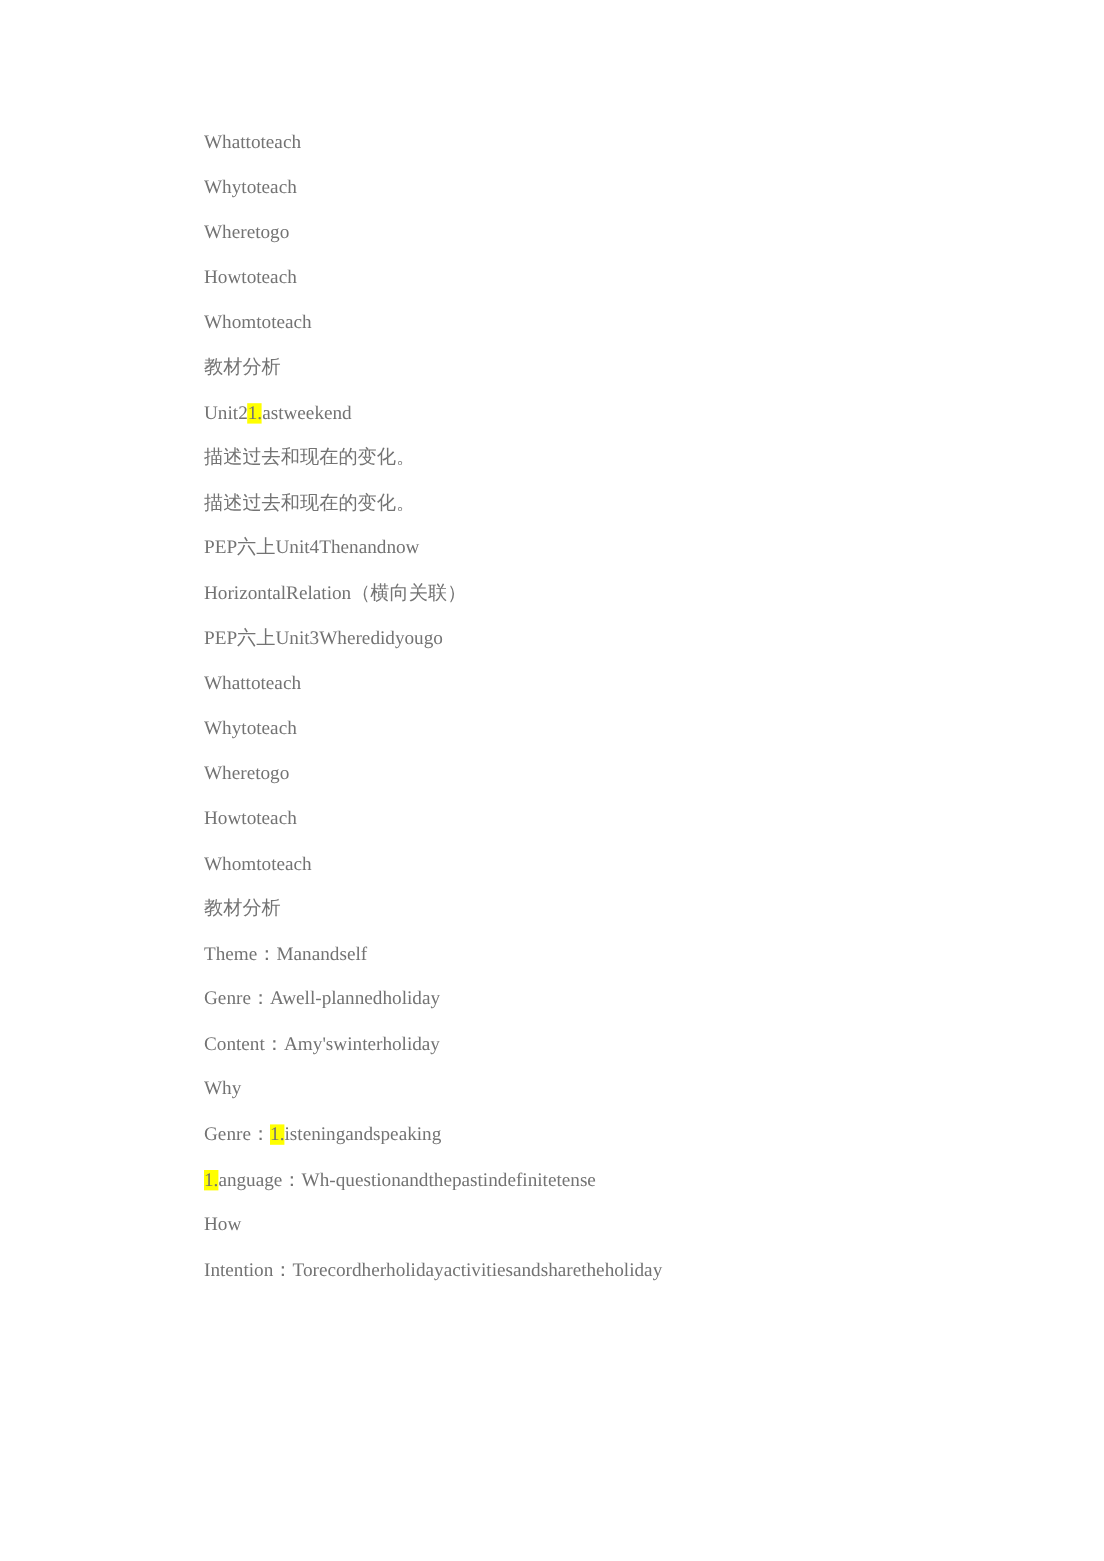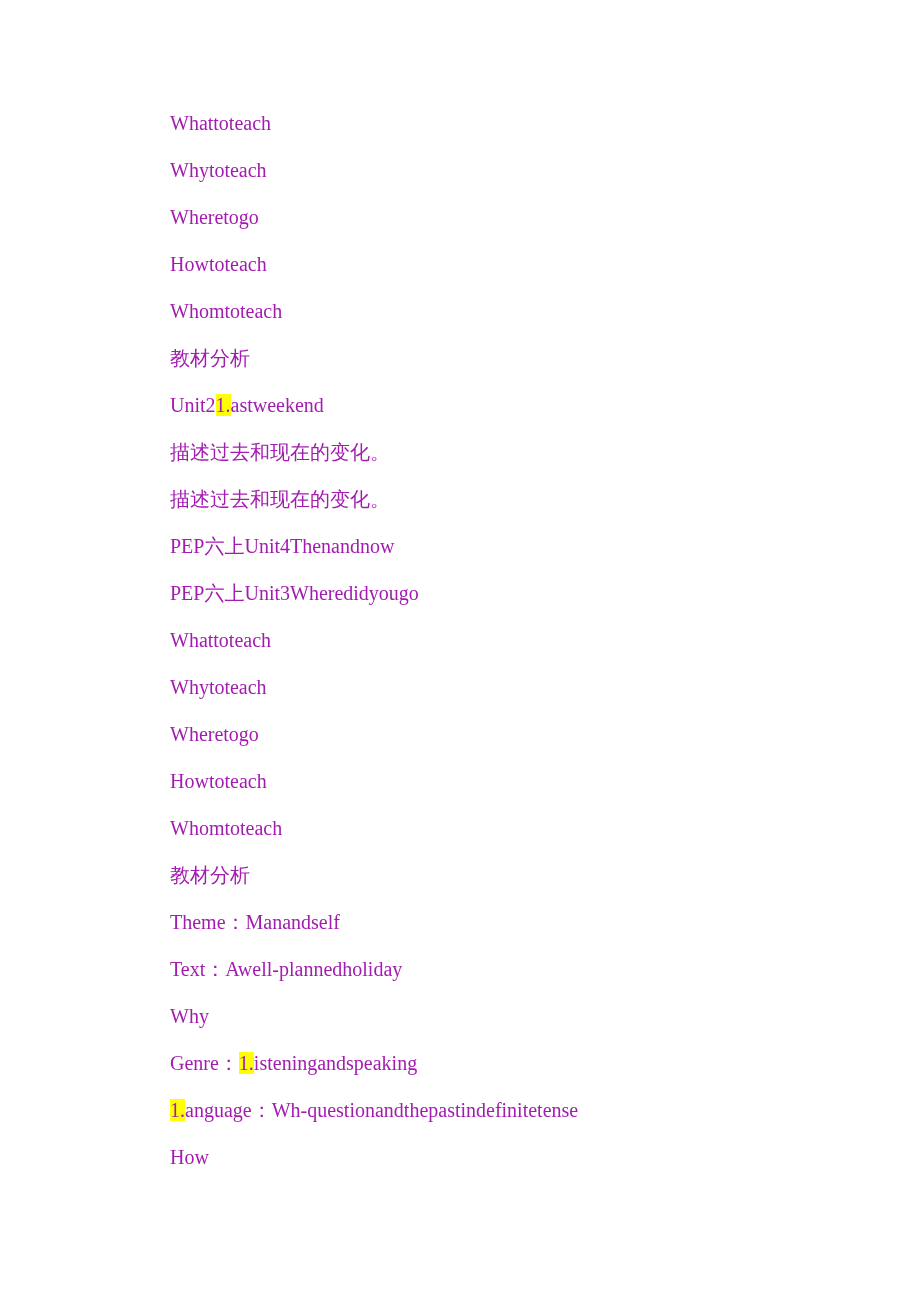--- a/index.html
+++ b/index.html
@@ -7,22 +7,22 @@
       padding: 0;
       background: #ffffff;
       font-family: "SimSun", "宋体", serif;
       width: 920px;
       min-height: 1301px;
     }
     .content {
       padding: 100px 170px 60px 170px;
     }
     .line {
-      font-size: 20px;
-      color: #a21caf;
+      font-size: 16px;
+      color: #737373;
       line-height: 2.35;
       white-space: pre;
     }
     .highlight {
       background-color: #ffff00;
     }
   </style>
 </head>
 <body>
 
@@ -30,26 +30,29 @@
     <div class="line">Whattoteach</div>
     <div class="line">Whytoteach</div>
     <div class="line">Wheretogo</div>
     <div class="line">Howtoteach</div>
     <div class="line">Whomtoteach</div>
     <div class="line">教材分析</div>
     <div class="line"><span>Unit2</span><span class="highlight">1.</span><span>astweekend</span></div>
     <div class="line">描述过去和现在的变化。</div>
     <div class="line">描述过去和现在的变化。</div>
     <div class="line">PEP六上Unit4Thenandnow</div>
+    <div class="line">HorizontalRelation（横向关联）</div>
     <div class="line">PEP六上Unit3Wheredidyougo</div>
     <div class="line">Whattoteach</div>
     <div class="line">Whytoteach</div>
     <div class="line">Wheretogo</div>
     <div class="line">Howtoteach</div>
     <div class="line">Whomtoteach</div>
     <div class="line">教材分析</div>
     <div class="line">Theme：Manandself</div>
-    <div class="line">Text：Awell-plannedholiday</div>
+    <div class="line">Genre：Awell-plannedholiday</div>
+    <div class="line">Content：Amy'swinterholiday</div>
     <div class="line">Why</div>
     <div class="line"><span>Genre：</span><span class="highlight">1.</span><span>isteningandspeaking</span></div>
     <div class="line"><span></span><span class="highlight">1.</span><span>anguage：Wh-questionandthepastindefinitetense</span></div>
     <div class="line">How</div>
+    <div class="line">Intention：Torecordherholidayactivitiesandsharetheholiday</div>
   </div>
 
 </body></html>

